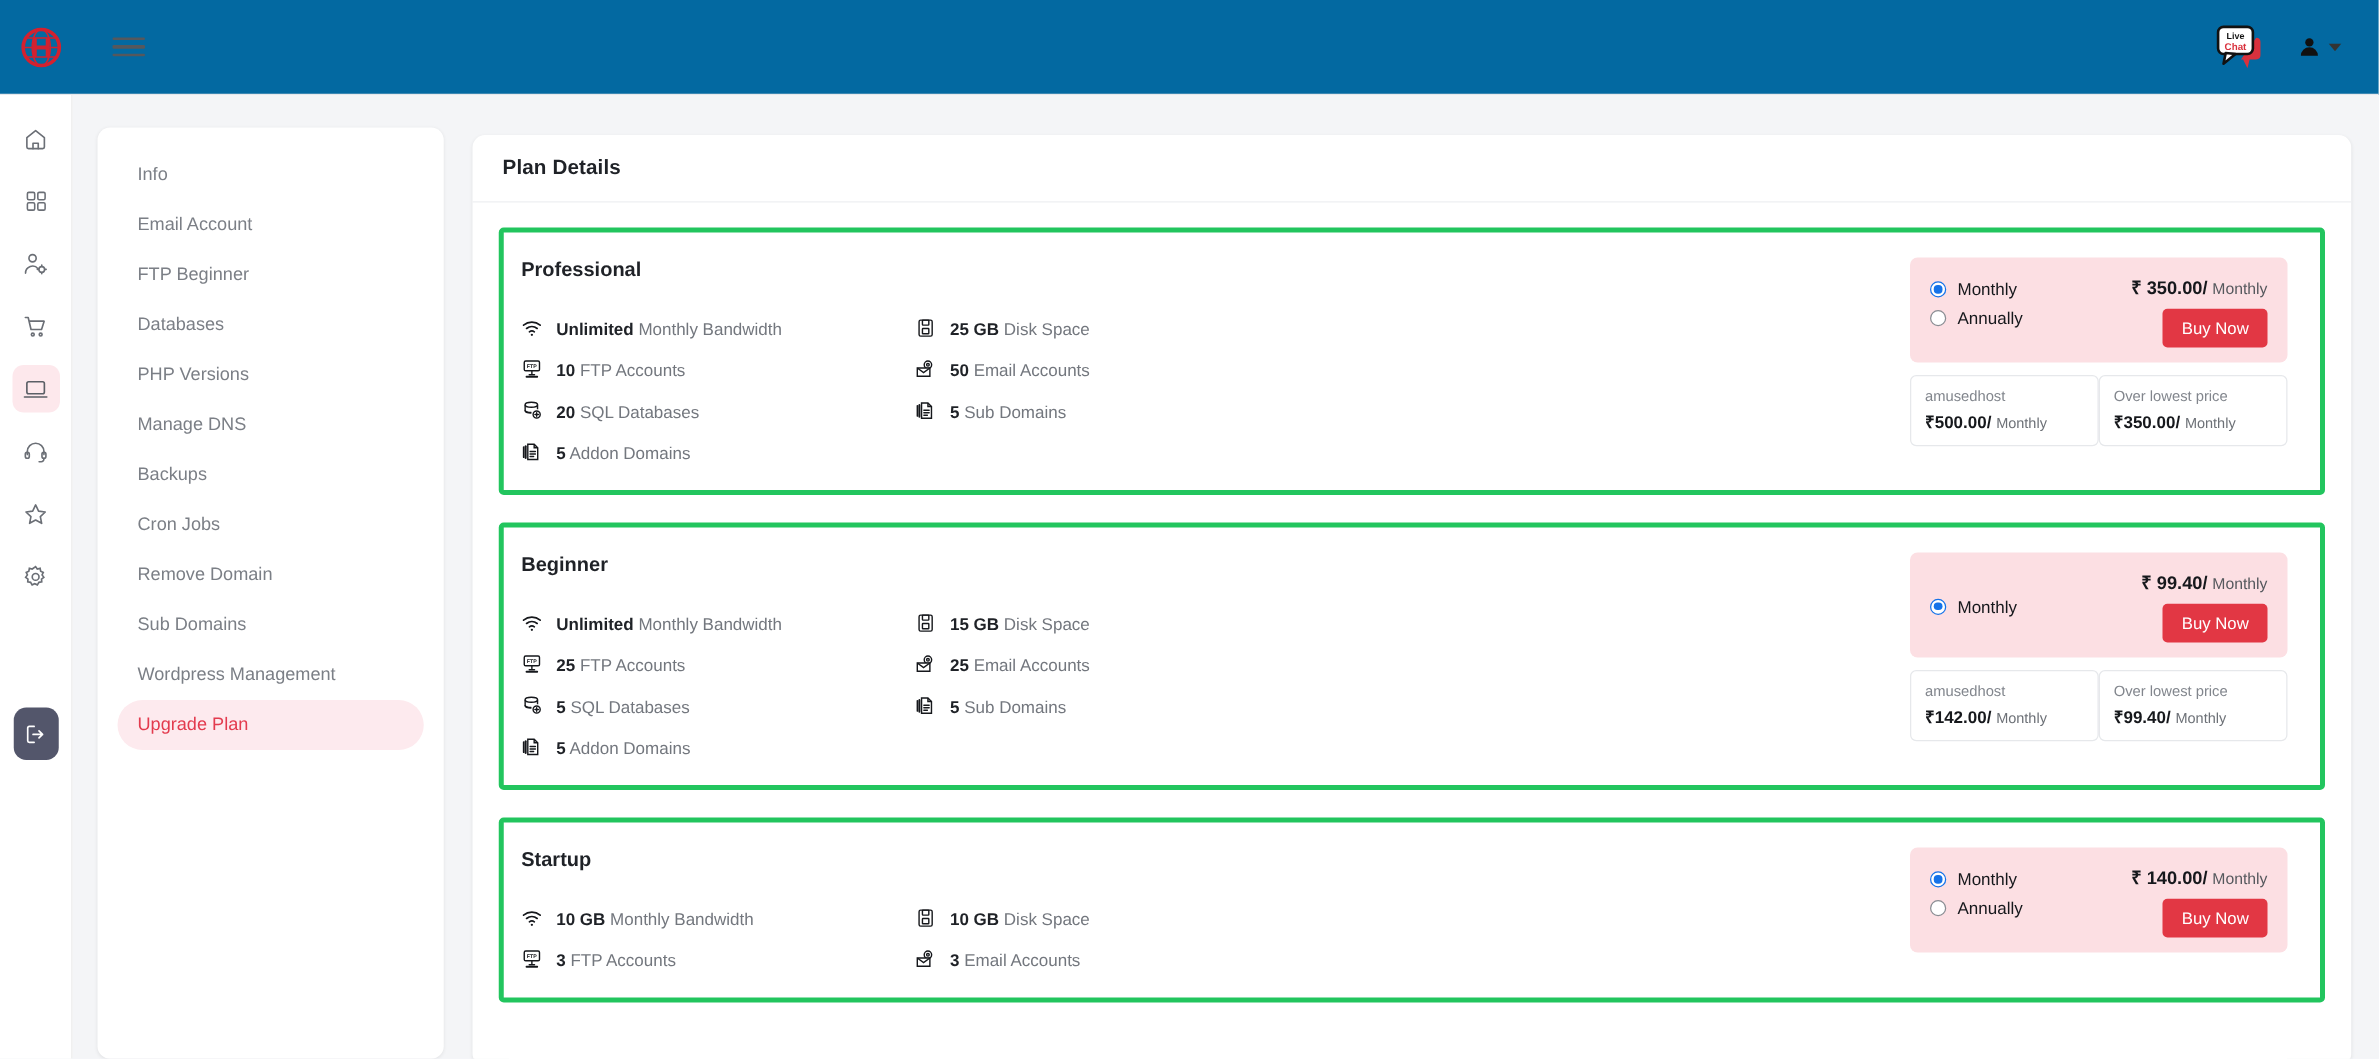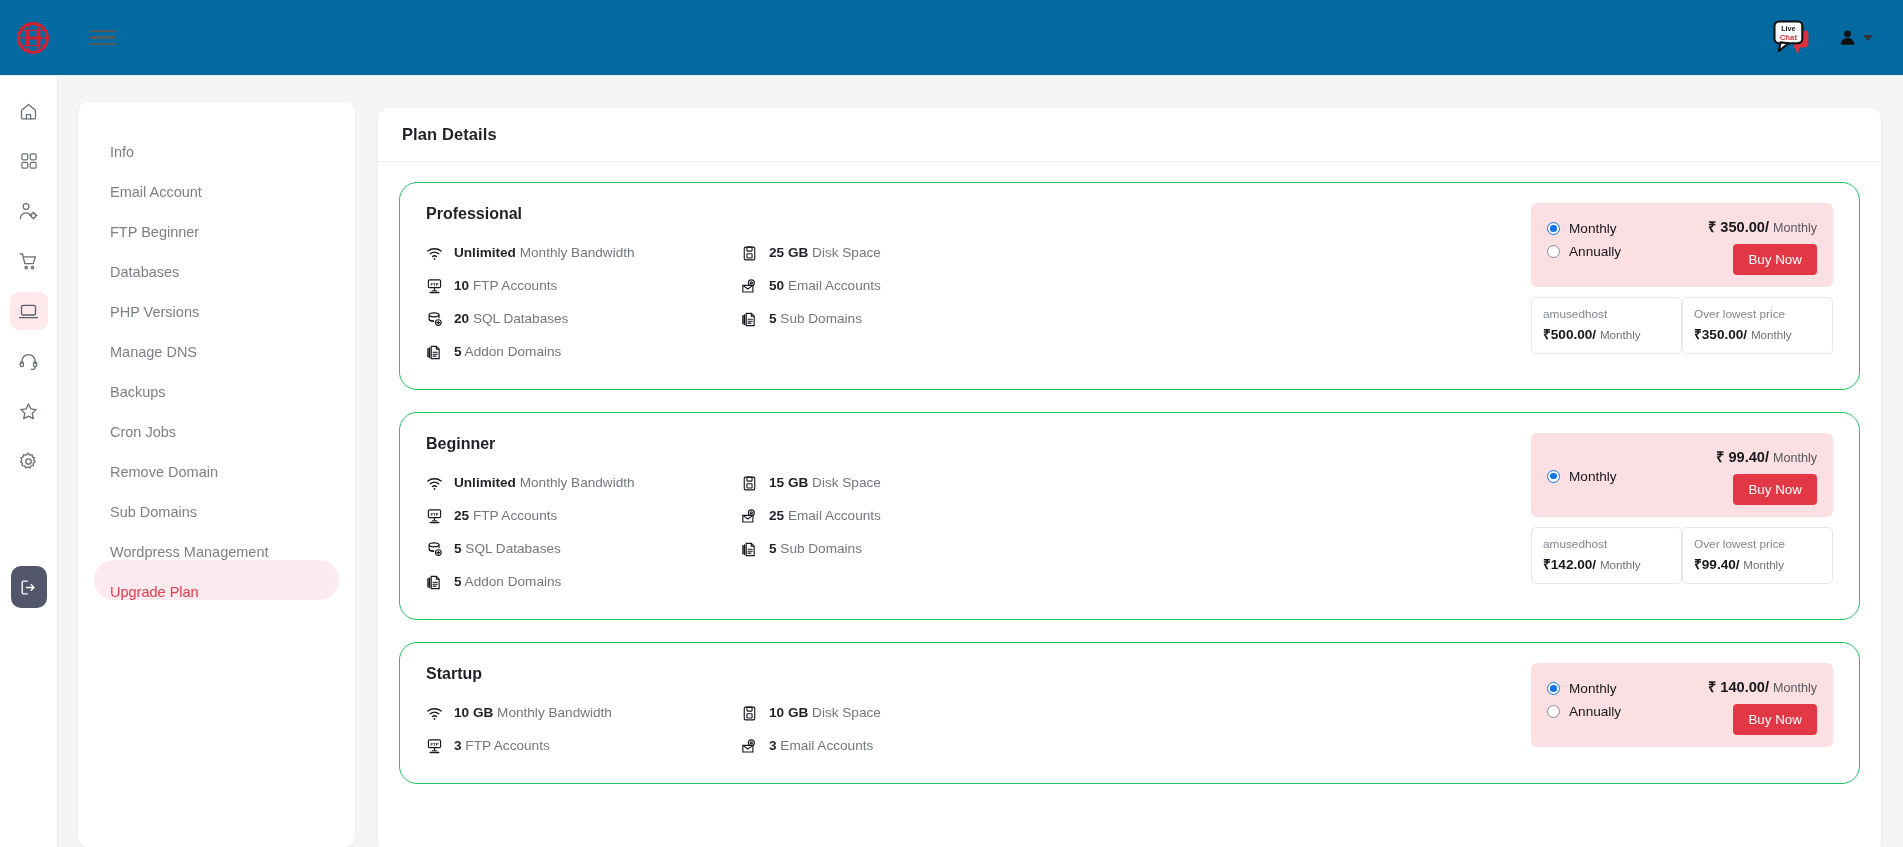--- a/index.html
+++ b/index.html
@@ -45,45 +45,45 @@
 
   
   .page { position: absolute; top: 76px; left: 58px; width: 1845px; height: 771px; }
 
   .menu-card {
     position: absolute; left: 20px; top: 26px; width: 277px; min-height: 745px;
     background: #ffffff; border-radius: 10px; box-shadow: 0 1px 3px rgba(0,0,0,.07);
     padding: 18px 0;
   }
   .menu-item {
-    height: 40px; display: flex; align-items: flex-end; padding: 0 16px; margin: 0 16px;
+    height: 40px; display: flex; align-items: center; padding: 0 16px; margin: 0 16px;
     font-size: 14.5px; color: #7b7f86; border-radius: 20px; cursor: pointer;
   }
   .menu-item.active { background: #fdeaee; color: #e33b4e; }
 
   .content-card {
     position: absolute; left: 320px; top: 32px; width: 1503px; min-height: 745px;
     background: #ffffff; border-radius: 10px; box-shadow: 0 1px 3px rgba(0,0,0,.07);
   }
   .content-head {
     height: 54px; display: flex; align-items: center; padding: 0 24px;
     border-bottom: 1px solid #eef0f2;
   }
   .content-head h1 { font-size: 16.5px; font-weight: 700; color: #1f2227; letter-spacing: .1px; }
   .cards { padding: 20px 21px 0 21px; }
 
   .plan-card {
-    border: 1px solid #22c55e; border-radius: 18px; margin-bottom: 22px;
-    display: flex; padding: 20px 26px 22px 26px; position: relative; background: #fff;
+    border: 4px solid #22c55e; border-radius: 4px; margin-bottom: 22px;
+    display: flex; padding: 20px 26px 22px 14px; position: relative; background: #fff;
   }
   .plan-left { flex: 1; padding-top: 2px; }
   .plan-title { font-size: 16px; font-weight: 700; color: #1f2227; margin-bottom: 22px; }
   .feature-grid { display: grid; grid-template-columns: 315px 1fr; row-gap: 10px; }
   .feature {
-    display: flex; align-items: flex-start; gap: 11px; height: 23px;
+    display: flex; align-items: flex-end; gap: 11px; height: 23px;
     font-size: 13.6px; color: #73777e;
   }
   .feature .ico { width: 17px; height: 17px; flex: none; color: #16181c; display: flex; align-items: center; justify-content: center; }
   .feature b { color: #1f2227; font-weight: 700; }
 
   .plan-right { width: 302px; flex: none; }
   .price-panel {
     background: #fcdfe3; border-radius: 6px; padding: 12px 16px;
     display: flex; align-items: flex-start; justify-content: space-between; min-height: 62px;
   }

